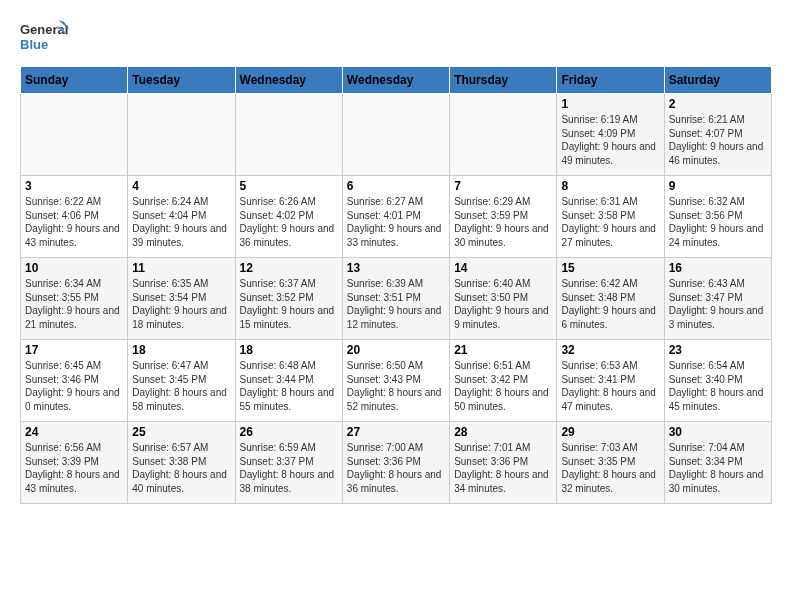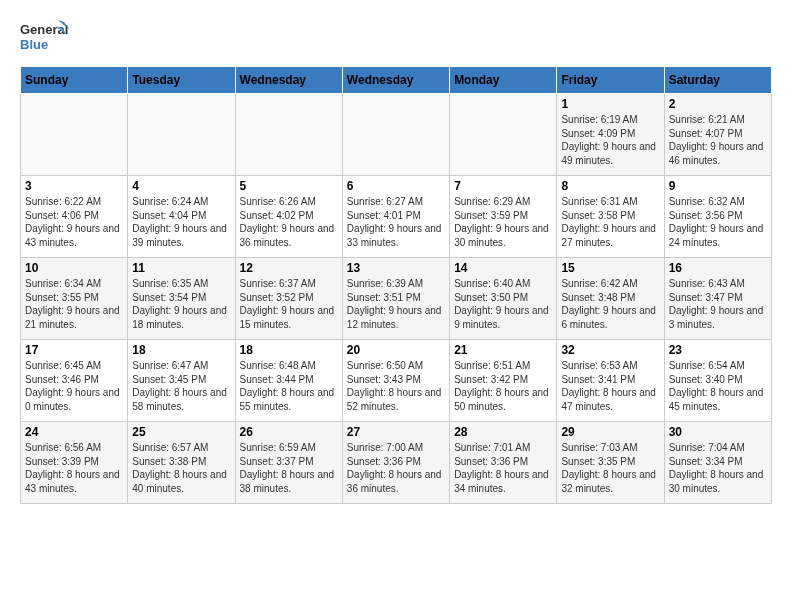--- a/index.html
+++ b/index.html
@@ -99,21 +99,21 @@
     </div>
   </div>
 
   <table class="calendar">
     <thead>
       <tr id="weekday-header">
       <th>Sunday</th>
           <th>Tuesday</th>
           <th>Wednesday</th>
           <th>Wednesday</th>
-          <th>Monday</th>
+          <th>Thursday</th>
           <th>Friday</th>
           <th>Saturday</th>
         </tr>
     </thead>
     <tbody id="calendar-body">
     <tr>
           <td class="empty-cell"></td>
           <td class="empty-cell"></td>
           <td class="empty-cell"></td>
           <td class="empty-cell"></td>

